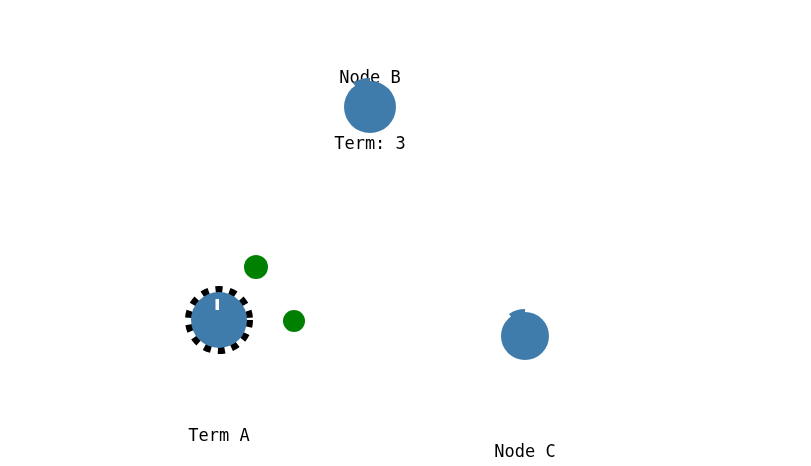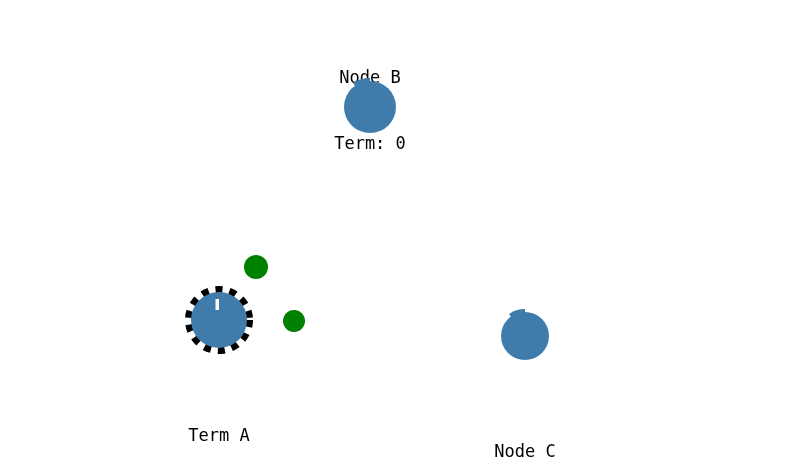--- a/index.html
+++ b/index.html
@@ -47,21 +47,21 @@
 </style>
 </head>
 <body>
 
 <div id="simulation-canvas">
 
   <div class="node-group" style="left:0;top:0;width:811px;height:438px;pointer-events:none;">
 
     <div class="node-label" style="left:270px; top:22px; width:200px;">
       <span class="node-label-line">Node B</span>
-      <span class="node-label-line">Term: 0</span>
+      <span class="node-label-line">Term: 3</span>
     </div>
 
     <svg class="node-body" width="811" height="466" style="pointer-events:none;">
       <g>
         <circle cx="370" cy="107" r="26" fill="#3f7cac"></circle>
         <path d="M 370 107 L 370 78 A 29 29 0 0 0 353 83 Z" fill="#3f7cac"></path>
       </g>
     </svg>
   </div>
 

